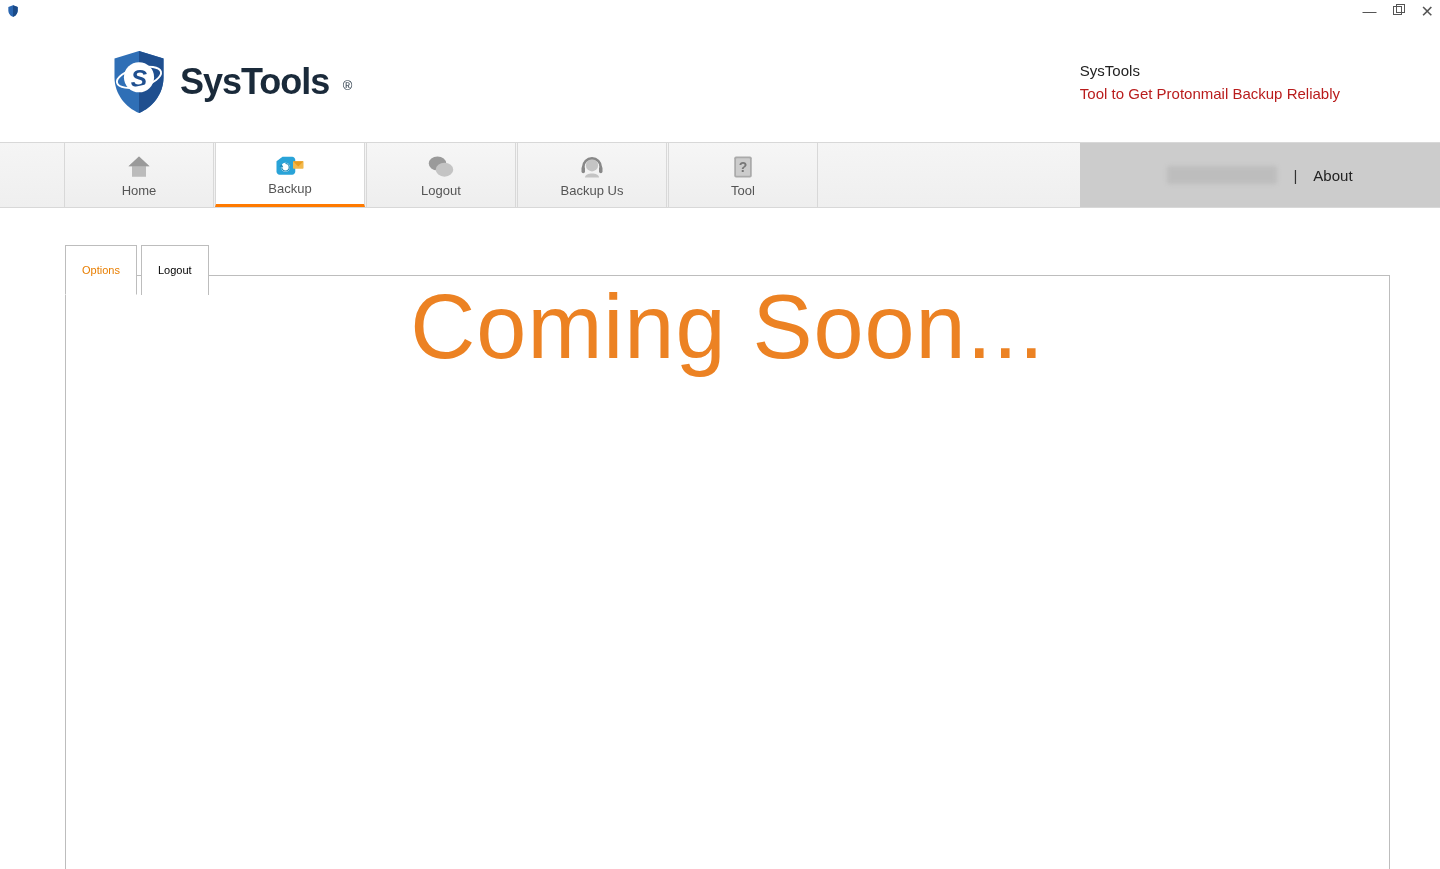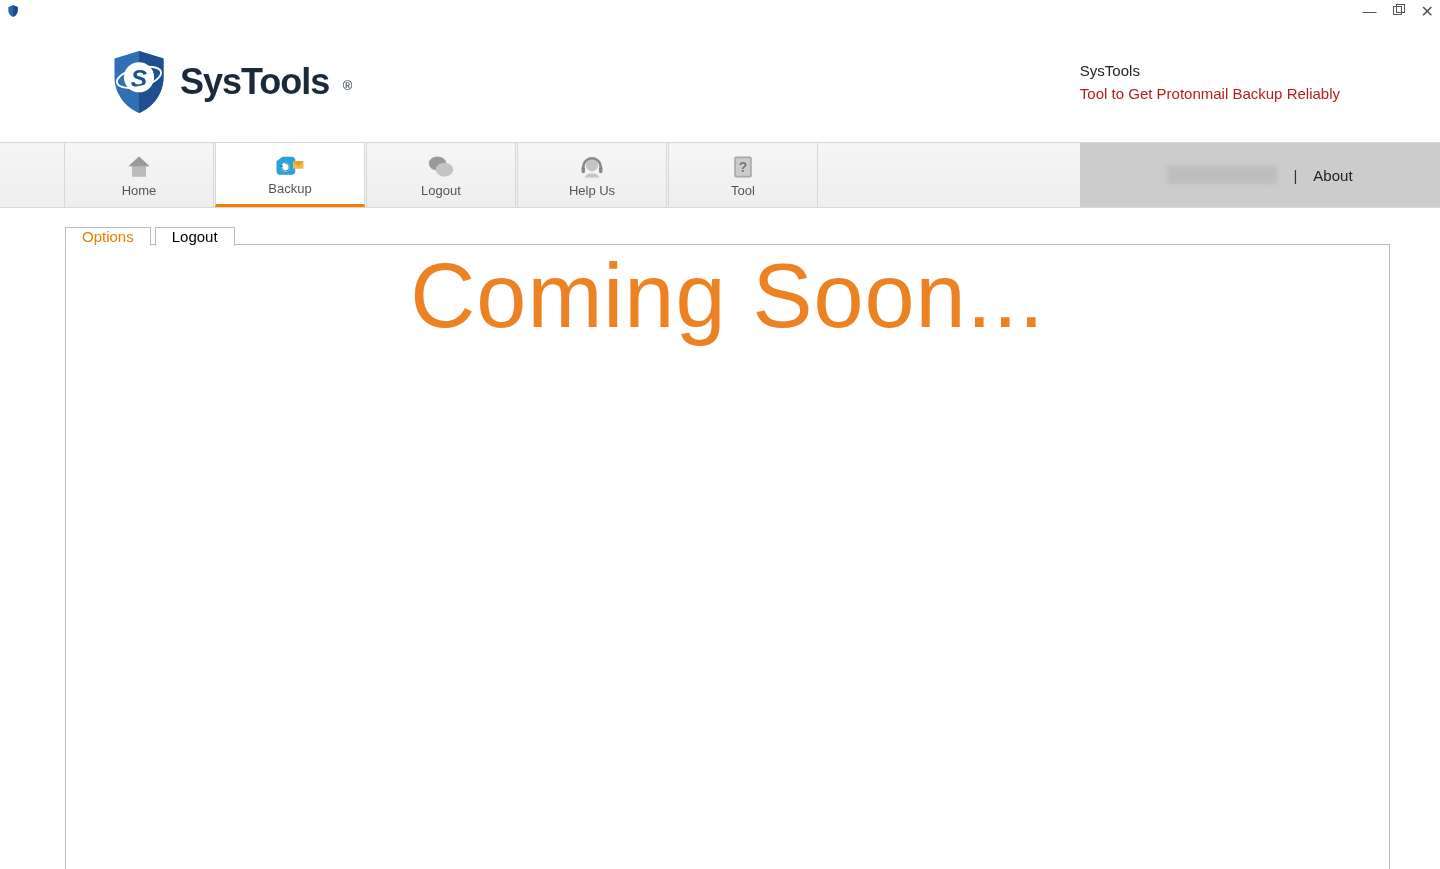--- a/index.html
+++ b/index.html
@@ -125,26 +125,26 @@
     }
     .tabs {
       display: flex;
       gap: 4px;
       position: relative;
       z-index: 2;
     }
     .tab {
       border: 1px solid #bdbdbd;
       border-bottom: none;
-      padding: 0 16px;
-      font-size: 15px;
+      padding: 18px 16px;
+      font-size: 11px;
       background: #fff;
       cursor: pointer;
       position: relative;
-      top: 1px;
+      top: 19px;
     }
     .tab.active {
       color: #e87e00;
       border-bottom: 1px solid #fff;
     }
     .panel {
       border: 1px solid #bdbdbd;
       height: 652px;
       margin-top: -1px;
       display: flex;
@@ -257,21 +257,21 @@
   <div class="nav-item">
     <span class="nav-icon">
       <svg viewBox="0 0 32 32" width="30" height="28">
         <circle cx="16" cy="14" r="7" fill="#c4c4c4"></circle>
         <path d="M6 16 A10 10 0 0 1 26 16" fill="none" stroke="#888" stroke-width="3"></path>
         <rect x="4" y="15" width="4" height="8" rx="2" fill="#888"></rect>
         <rect x="24" y="15" width="4" height="8" rx="2" fill="#888"></rect>
         <path d="M8 28 C8 22 24 22 24 28 Z" fill="#c4c4c4"></path>
       </svg>
     </span>
-    <span class="nav-label">Help Us</span>
+    <span class="nav-label">Backup Us</span>
   </div>
   <div class="nav-item">
     <span class="nav-icon">
       <svg viewBox="0 0 32 32" width="30" height="28">
         <rect x="6" y="4" width="20" height="24" rx="2" fill="#aaaaaa"></rect>
         <rect x="8" y="6" width="16" height="20" rx="1" fill="#cccccc"></rect>
         <text x="16" y="22" font-size="16" text-anchor="middle" fill="#777" font-weight="bold">?</text>
       </svg>
     </span>
     <span class="nav-label">Tool</span>

